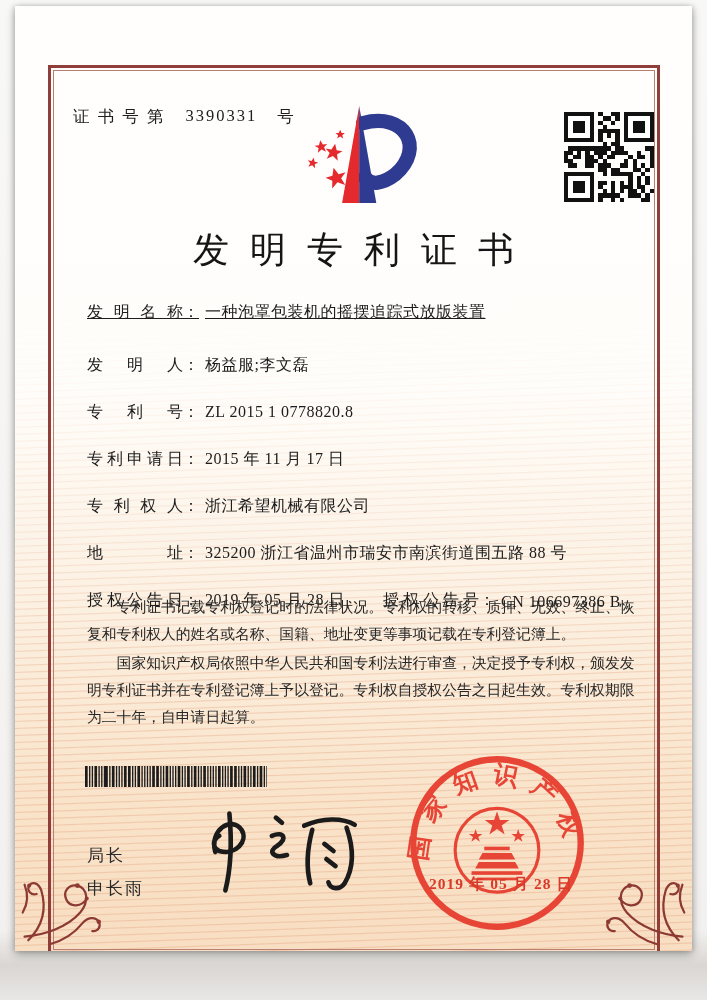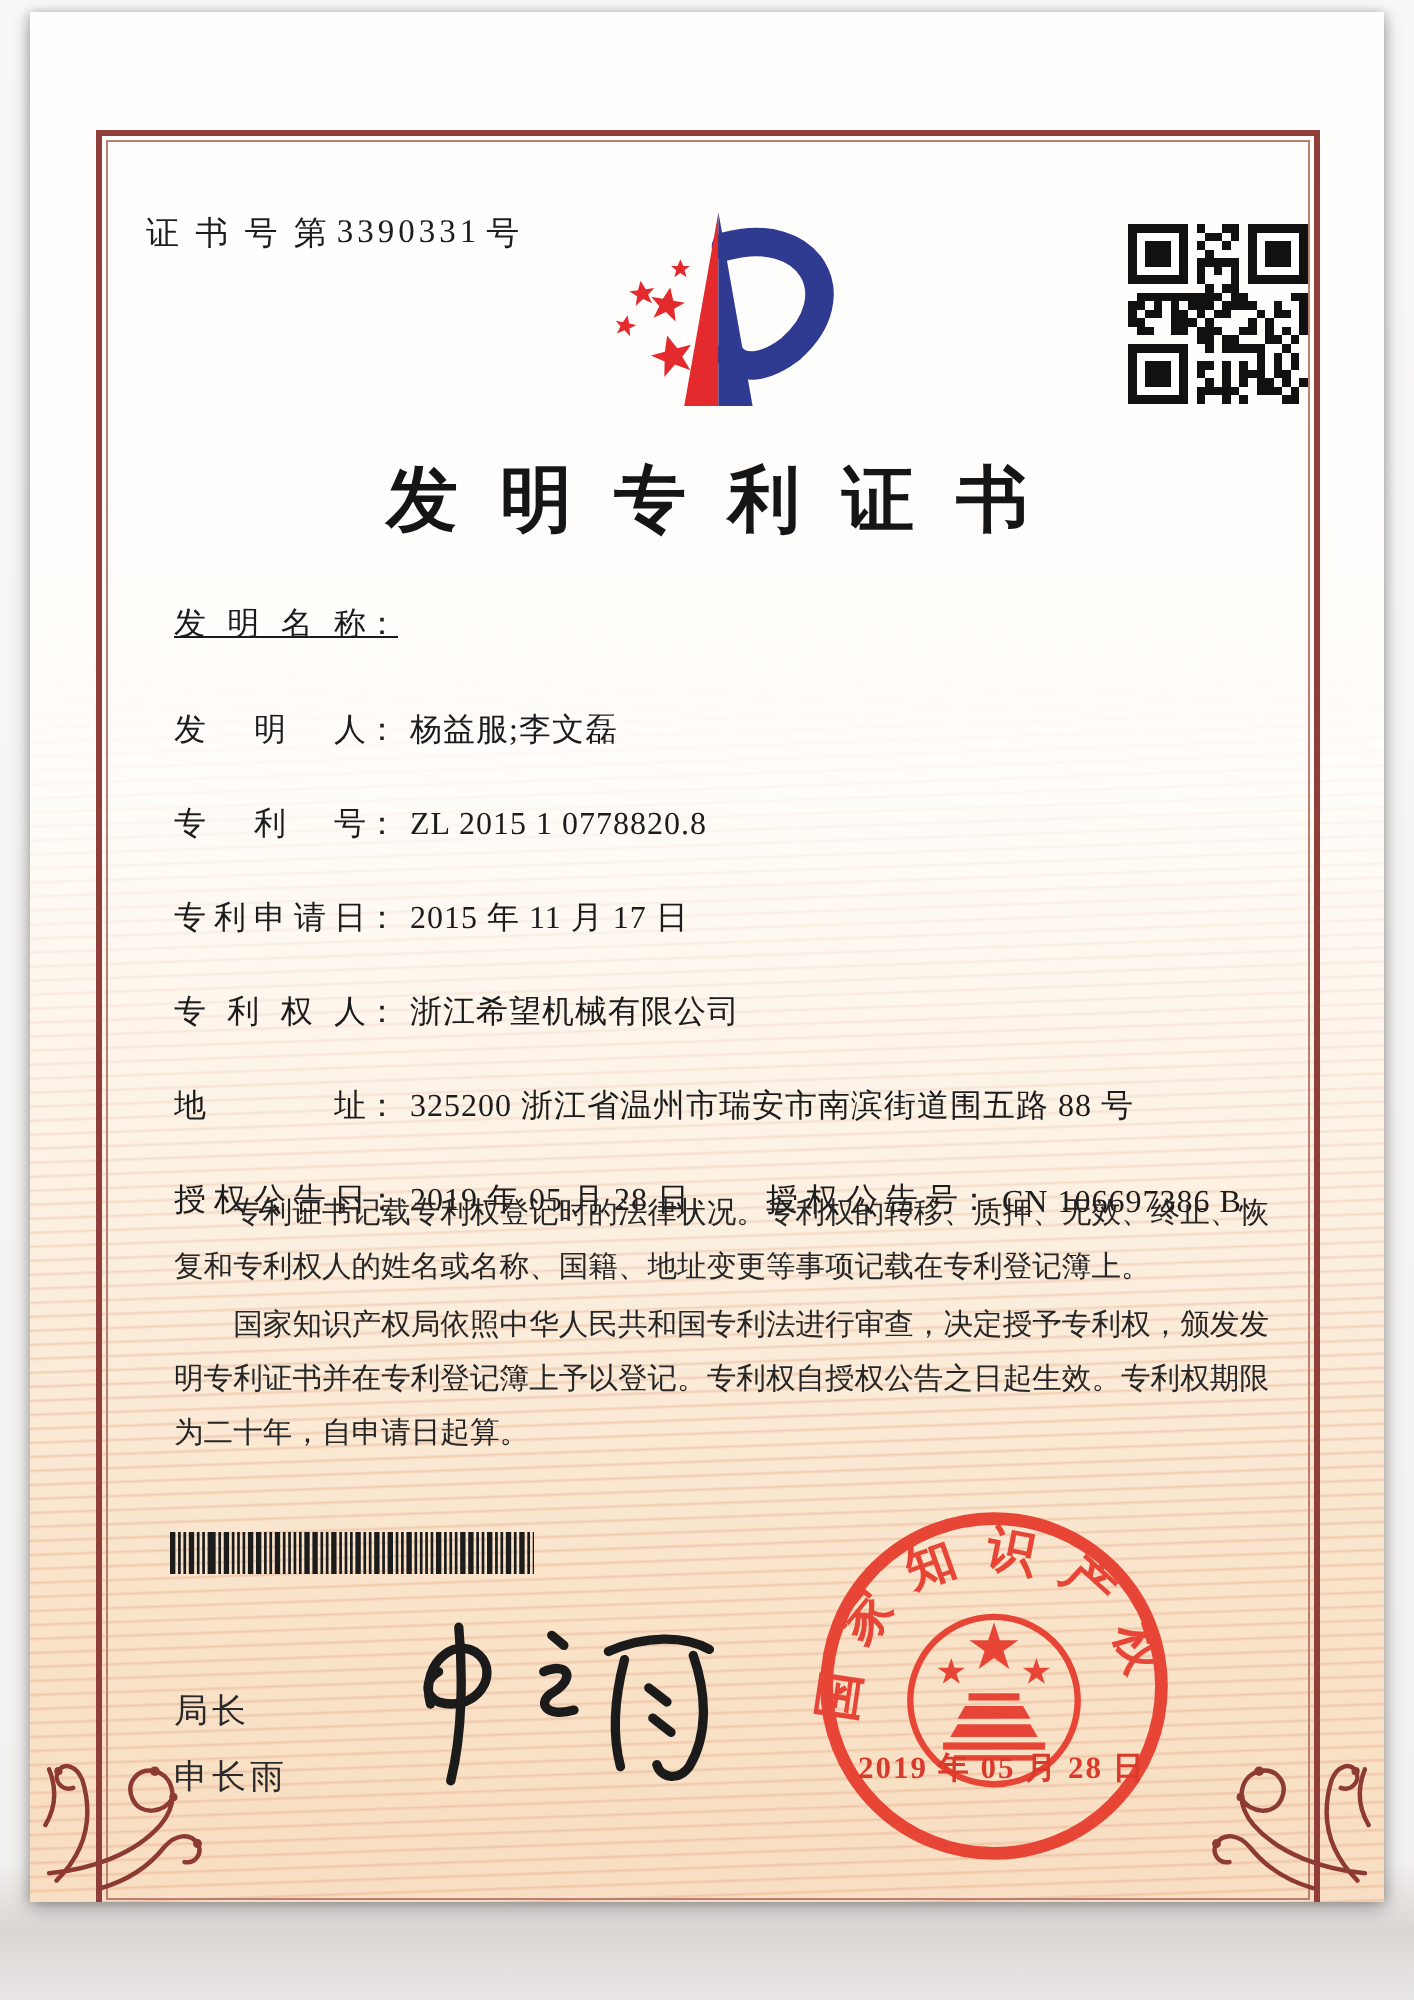--- a/index.html
+++ b/index.html
@@ -18,26 +18,26 @@
   .guilloche{
     position:absolute;inset:0;pointer-events:none;
     background:repeating-linear-gradient(178deg,
       rgba(224,148,110,0) 0px, rgba(224,148,110,.33) 1px,
       rgba(255,255,255,0) 2.2px, rgba(255,255,255,0) 7px);
     -webkit-mask-image:linear-gradient(to bottom,transparent 0%,transparent 32%,rgba(0,0,0,.45) 55%,#000 72%);
             mask-image:linear-gradient(to bottom,transparent 0%,transparent 32%,rgba(0,0,0,.45) 55%,#000 72%);
   }
   .frame{position:absolute;left:33px;top:59px;width:606px;height:884px;border:3px solid #8f3e3a;}
   .frame-inner{position:absolute;inset:2px;border:1px solid #bb7f72;}
-  .cert-no{position:absolute;left:58px;top:100px;font-size:16.5px;letter-spacing:2px;display:flex;gap:3px;color:#1d1d1d;}
+  .cert-no{position:absolute;left:58px;top:100px;font-size:16.5px;letter-spacing:2px;display:flex;gap:20px;color:#1d1d1d;}
   .logo{position:absolute;left:272px;top:94px;width:152px;height:110px;}
   .qr{position:absolute;left:549px;top:106px;width:90px;height:90px;}
   .title{
     position:absolute;left:0;top:220px;width:100%;text-align:center;
-    font-size:36px;font-weight:bold;letter-spacing:21px;text-indent:21px;color:#151515;
+    font-size:36px;font-weight:normal;letter-spacing:21px;text-indent:21px;color:#151515;
   }
   .fields{position:absolute;left:72px;top:296px;width:556px;font-size:16px;color:#1c1c1c;}
   .field-row{display:flex;align-items:baseline;margin-bottom:26px;}
   .field-row.first{margin-bottom:32px;text-decoration:underline;}
   .field-label{display:inline-block;width:96px;text-align:justify;text-align-last:justify;flex:none;}
   .field-colon{flex:none;margin-right:6px;}
   .field-value{letter-spacing:.5px;}
   .pair2{display:flex;align-items:flex-end;margin-left:38px;}
   .paragraphs{position:absolute;left:72px;top:588px;width:548px;font-size:14.8px;line-height:1.82;color:#262626;}
   .paragraphs p{margin:0 0 2px 0;text-indent:2em;}
@@ -232,20 +232,21 @@
         <rect x="2" y="16" width="3" height="3" fill="#111"></rect>
       </svg>
   </div>
 
   <div class="title">发明专利证书</div>
 
   <div class="fields">
     <div class="field-row first">
       <span class="field-label">发明名称</span>
       <span class="field-colon">：</span>
+      <span class="field-value">一种泡罩包装机的摇摆追踪式放版装置</span>
     </div>
     <div class="field-row">
       <span class="field-label">发明人</span>
       <span class="field-colon">：</span>
       <span class="field-value">杨益服;李文磊</span>
     </div>
     <div class="field-row">
       <span class="field-label">专利号</span>
       <span class="field-colon">：</span>
       <span class="field-value">ZL 2015 1 0778820.8</span>

